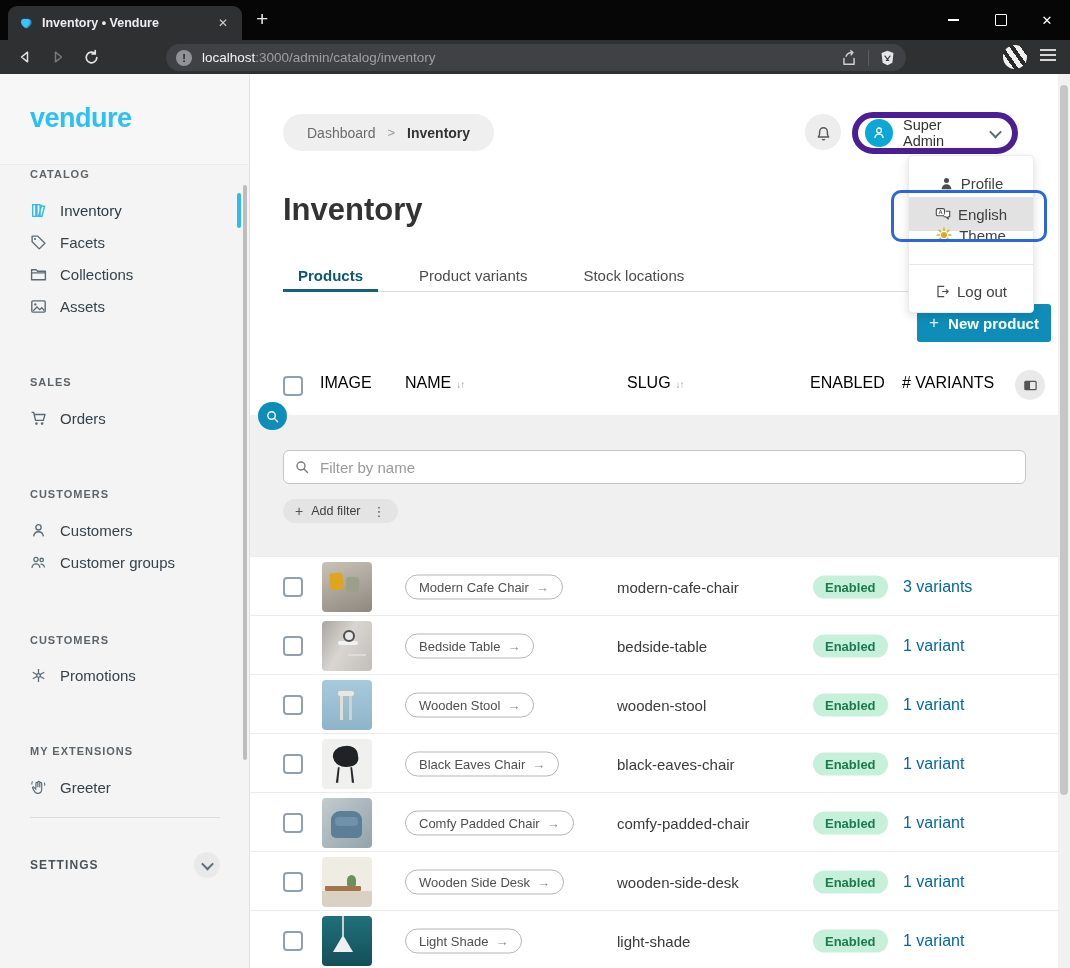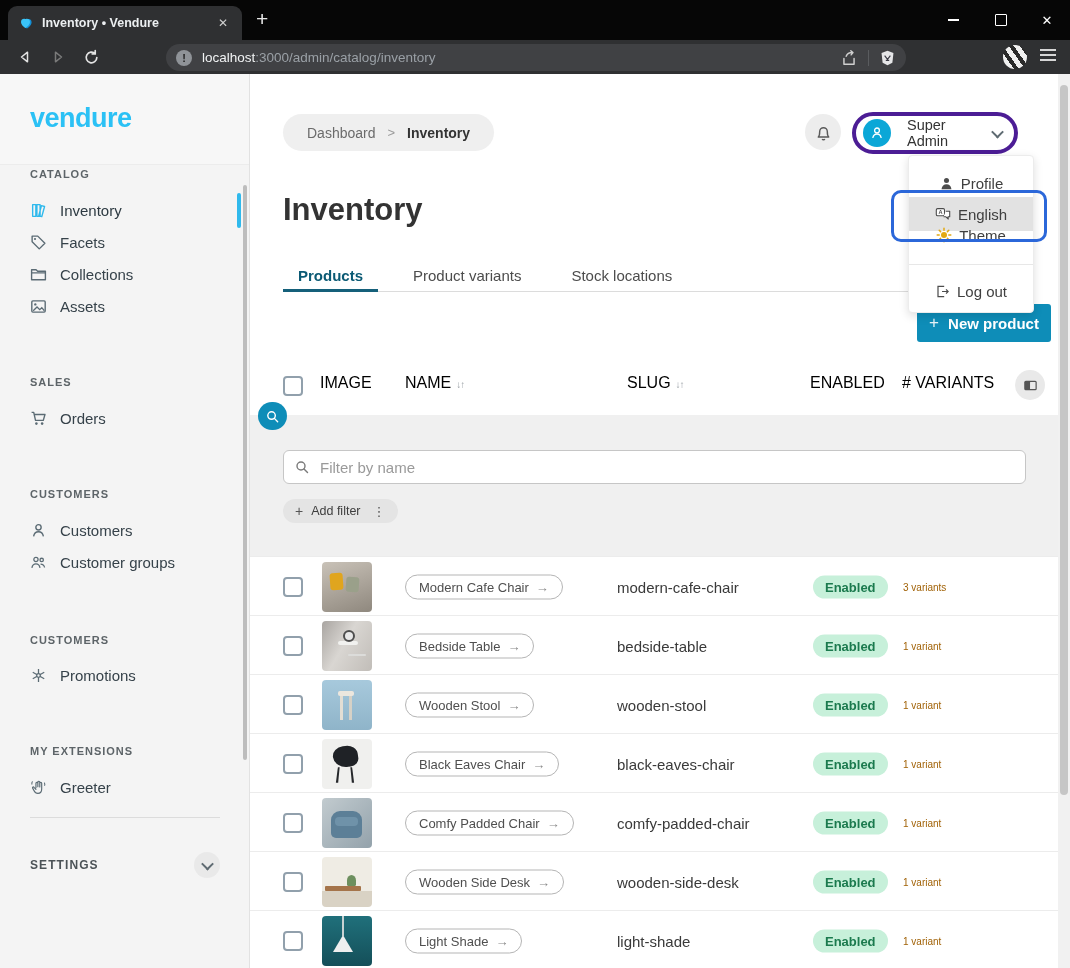--- a/index.html
+++ b/index.html
@@ -49,36 +49,36 @@
   .acc-btn{width:26px;height:26px;border-radius:50%;background:#e9e9e9;display:flex;align-items:center;justify-content:center;}
   .chev{width:7px;height:7px;border-right:2px solid #5f6b72;border-bottom:2px solid #5f6b72;transform:rotate(45deg) translate(-1px,-1px);}
   
   .content{left:250px;top:74px;width:808px;height:894px;background:#fff;}
   .crumb{left:33px;top:40px;height:37px;background:#efefef;border-radius:19px;display:flex;align-items:center;
          gap:12px;padding:0 24px;font-size:14px;color:#6b6b6b;}
   .crumb .cur{color:#333;font-weight:700;}
   .crumb .sep{color:#9a9a9a;font-size:13px;}
   .bell-btn{left:555px;top:40px;width:36px;height:36px;border-radius:50%;background:#ededed;
             display:flex;align-items:center;justify-content:center;}
-  .user-pill{left:602px;top:38px;width:166px;height:42px;background:#fff;border:4px solid #4c1d95;border-radius:22px;
-             display:flex;align-items:center;gap:16px;padding:0 12px 0 7px;box-sizing:border-box;}
+  .user-pill{left:602px;top:38px;width:166px;height:42px;background:#fff;border:6px solid #4c1d95;border-radius:22px;
+             display:flex;align-items:center;gap:10px;padding:0 12px 0 7px;box-sizing:border-box;}
   .user-avatar{width:28px;height:28px;border-radius:50%;background:#0ba7d7;display:flex;align-items:center;justify-content:center;}
   .user-name{font-size:14.5px;color:#333;flex:1;}
   .menu-panel{left:658px;top:81px;width:124px;height:156px;background:#fff;border:1px solid #ececec;border-radius:4px;
               box-shadow:0 3px 10px rgba(0,0,0,.13);z-index:30;}
   .menu-item{position:absolute;left:0;width:124px;display:flex;align-items:center;justify-content:center;gap:7px;
              font-size:15px;color:#3f3f3f;}
   .mi-profile{top:12px;height:30px;}
   .mi-lang{top:41px;height:34px;background:#e2e2e2;}
   .mi-theme{top:64px;height:30px;}
   .menu-div{position:absolute;left:0;top:108px;width:124px;height:1px;background:#e7e7e7;}
   .mi-logout{top:120px;height:30px;text-align:center;}
   .focus-ring{left:641px;top:116px;width:150px;height:46px;border:3px solid #2b67d9;border-radius:10px;z-index:31;pointer-events:none;}
   .page-title{left:33px;top:118px;font-size:31px;font-weight:700;color:#333;}
-  .tabs{left:33px;top:186px;width:743px;height:32px;border-bottom:1px solid #dcdcdc;display:flex;gap:20px;box-sizing:border-box;}
+  .tabs{left:33px;top:186px;width:743px;height:32px;border-bottom:1px solid #dcdcdc;display:flex;gap:26px;box-sizing:border-box;}
   .tabbtn{position:relative;padding:0 15px;font-size:15px;color:#4c4c4c;display:flex;align-items:center;}
   .tabbtn.active{color:#0b5a74;font-weight:700;}
   .tabbtn.active::after{content:"";position:absolute;left:0;right:0;bottom:-1px;height:3px;background:#15607a;}
   .primary-btn{left:667px;top:230px;width:134px;height:38px;background:#0e8db8;border-radius:3px;color:#fff;
                font-size:15px;font-weight:700;display:flex;align-items:center;justify-content:center;gap:9px;z-index:5;}
   .primary-btn .plus{font-weight:400;font-size:17px;opacity:.9;}
   .th{position:absolute;top:300px;}
   .sorticon{font-size:10px;color:#9aa0a5;margin-left:5px;letter-spacing:-1px;}
   .colpick{left:765px;top:296px;width:30px;height:30px;border-radius:50%;background:#e9e9e9;
            display:flex;align-items:center;justify-content:center;}
@@ -98,21 +98,21 @@
   .cell{position:absolute;top:50%;transform:translateY(-50%);}
   .cb{display:block;width:16px;height:16px;border:2px solid #91a0ac;border-radius:4px;background:#fff;}
   .c-cb{left:33px;} .c-thumb{left:72px;} .c-chip{left:155px;} .c-slug{left:367px;}
   .c-badge{left:563px;} .c-var{left:653px;}
   .chip{display:inline-flex;align-items:center;gap:7px;border:1px solid #b5b5b5;border-radius:14px;
         padding:4px 13px;font-size:13px;color:#4f4f4f;background:#fff;}
   .chip .arr{color:#8a8a8a;font-size:13px;}
   .slug{font-size:15px;color:#3a3a3a;}
   .badge{display:inline-block;background:#c7f0da;color:#1b7a4e;font-size:13px;font-weight:700;
          border-radius:12px;padding:4px 12px;}
-  .variants{font-size:10px;color:#a16207;}
+  .variants{font-size:16px;color:#0369a1;}
   .thumb{width:50px;height:50px;border-radius:4px;position:relative;overflow:hidden;}
   .t0{background:linear-gradient(160deg,#c9c2b8,#8f887e);}
   .t0::before{content:"";position:absolute;left:8px;top:11px;width:13px;height:17px;background:#e0a51e;border-radius:3px;transform:rotate(-4deg);}
   .t0::after{content:"";position:absolute;left:24px;top:15px;width:13px;height:15px;background:#9aa08a;border-radius:3px;transform:rotate(4deg);}
   .t1{background:linear-gradient(120deg,#a9a5a1 0%,#d9d6d2 45%,#c1bdb8 100%);}
   .t1::before{content:"";position:absolute;left:16px;top:20px;width:20px;height:4px;background:#f1f1ef;border-radius:2px;box-shadow:9px 12px 0 -1px #dcdcda;}
   .t1::after{content:"";position:absolute;left:21px;top:9px;width:8px;height:8px;border:2px solid #4e4e4e;border-radius:50%;background:#e8e8e8;}
   .t2{background:linear-gradient(180deg,#a7c9dc,#8fb4c9);}
   .t2::before{content:"";position:absolute;left:16px;top:11px;width:16px;height:5px;background:#ece7de;border-radius:2px;}
   .t2::after{content:"";position:absolute;left:18px;top:16px;width:12px;height:24px;border-left:3px solid #e3ded4;border-right:3px solid #d6d1c6;box-sizing:border-box;}

